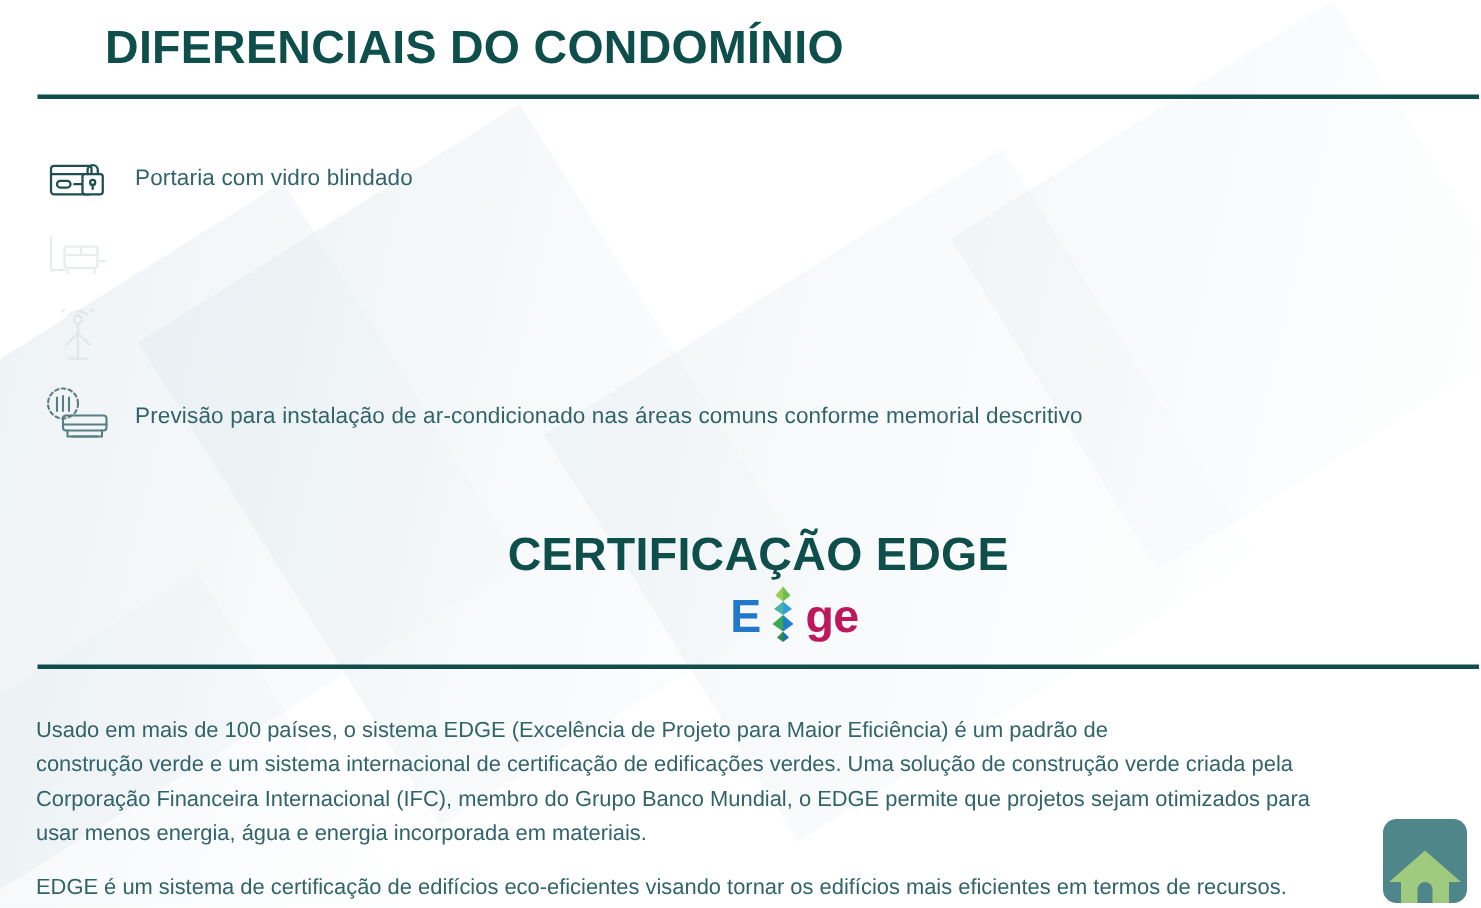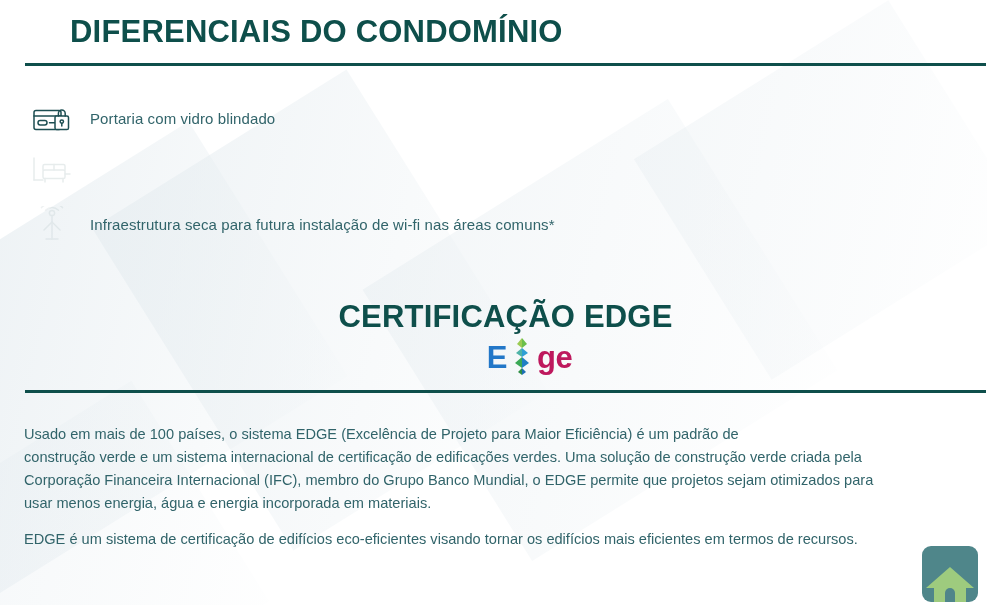--- a/index.html
+++ b/index.html
@@ -208,24 +208,36 @@
           <svg width="40" height="38" viewBox="0 0 40 38" fill="none" stroke="#1d4e52" stroke-width="1.5" stroke-linecap="round" stroke-linejoin="round">
             <circle cx="20" cy="7" r="2.6"></circle>
             <path d="M13.5 4.2 A9 9 0 0 1 26.5 4.2"></path>
             <path d="M9.5 1.6 A14.5 14.5 0 0 1 30.5 1.6"></path>
             <line x1="20" y1="9.6" x2="20" y2="33"></line>
             <line x1="14" y1="33" x2="26" y2="33"></line>
             <line x1="20" y1="16" x2="12" y2="24"></line>
             <line x1="20" y1="16" x2="28" y2="24"></line>
           </svg>
         </span>
-        <span class="feature-label">Infraestrutura seca para futura instalação de wi-fi nas áreas comuns*</span>
-      </li>
-
-
+      </li>
+
+
+      <li class="feature-item">
+        <span class="feature-icon icon-semi">
+          <svg width="52" height="42" viewBox="0 0 52 42" fill="none" stroke="#3d6a6e" stroke-width="1.4" stroke-linecap="round" stroke-linejoin="round">
+            <circle cx="16" cy="12" r="10" stroke-dasharray="2.4 2.2"></circle>
+            <path d="M12 8 v9 M16 7 v10 M20 8 v9"></path>
+            <rect x="16" y="20" width="29" height="10" rx="2"></rect>
+            <line x1="16" y1="26" x2="45" y2="26"></line>
+            <path d="M19 30 v4 h23 v-4"></path>
+            <line x1="22" y1="34" x2="39" y2="34"></line>
+          </svg>
+        </span>
+        <span class="feature-label">Previsão para instalação de ar-condicionado nas áreas comuns conforme memorial descritivo</span>
+      </li>
 
     </ul>
   </section>
 
   <section id="certificacao-block">
 
     <div class="cert-head-row">
       <h2 class="section-title">CERTIFICAÇÃO EDGE</h2>
 
       <div class="edge-logo">

